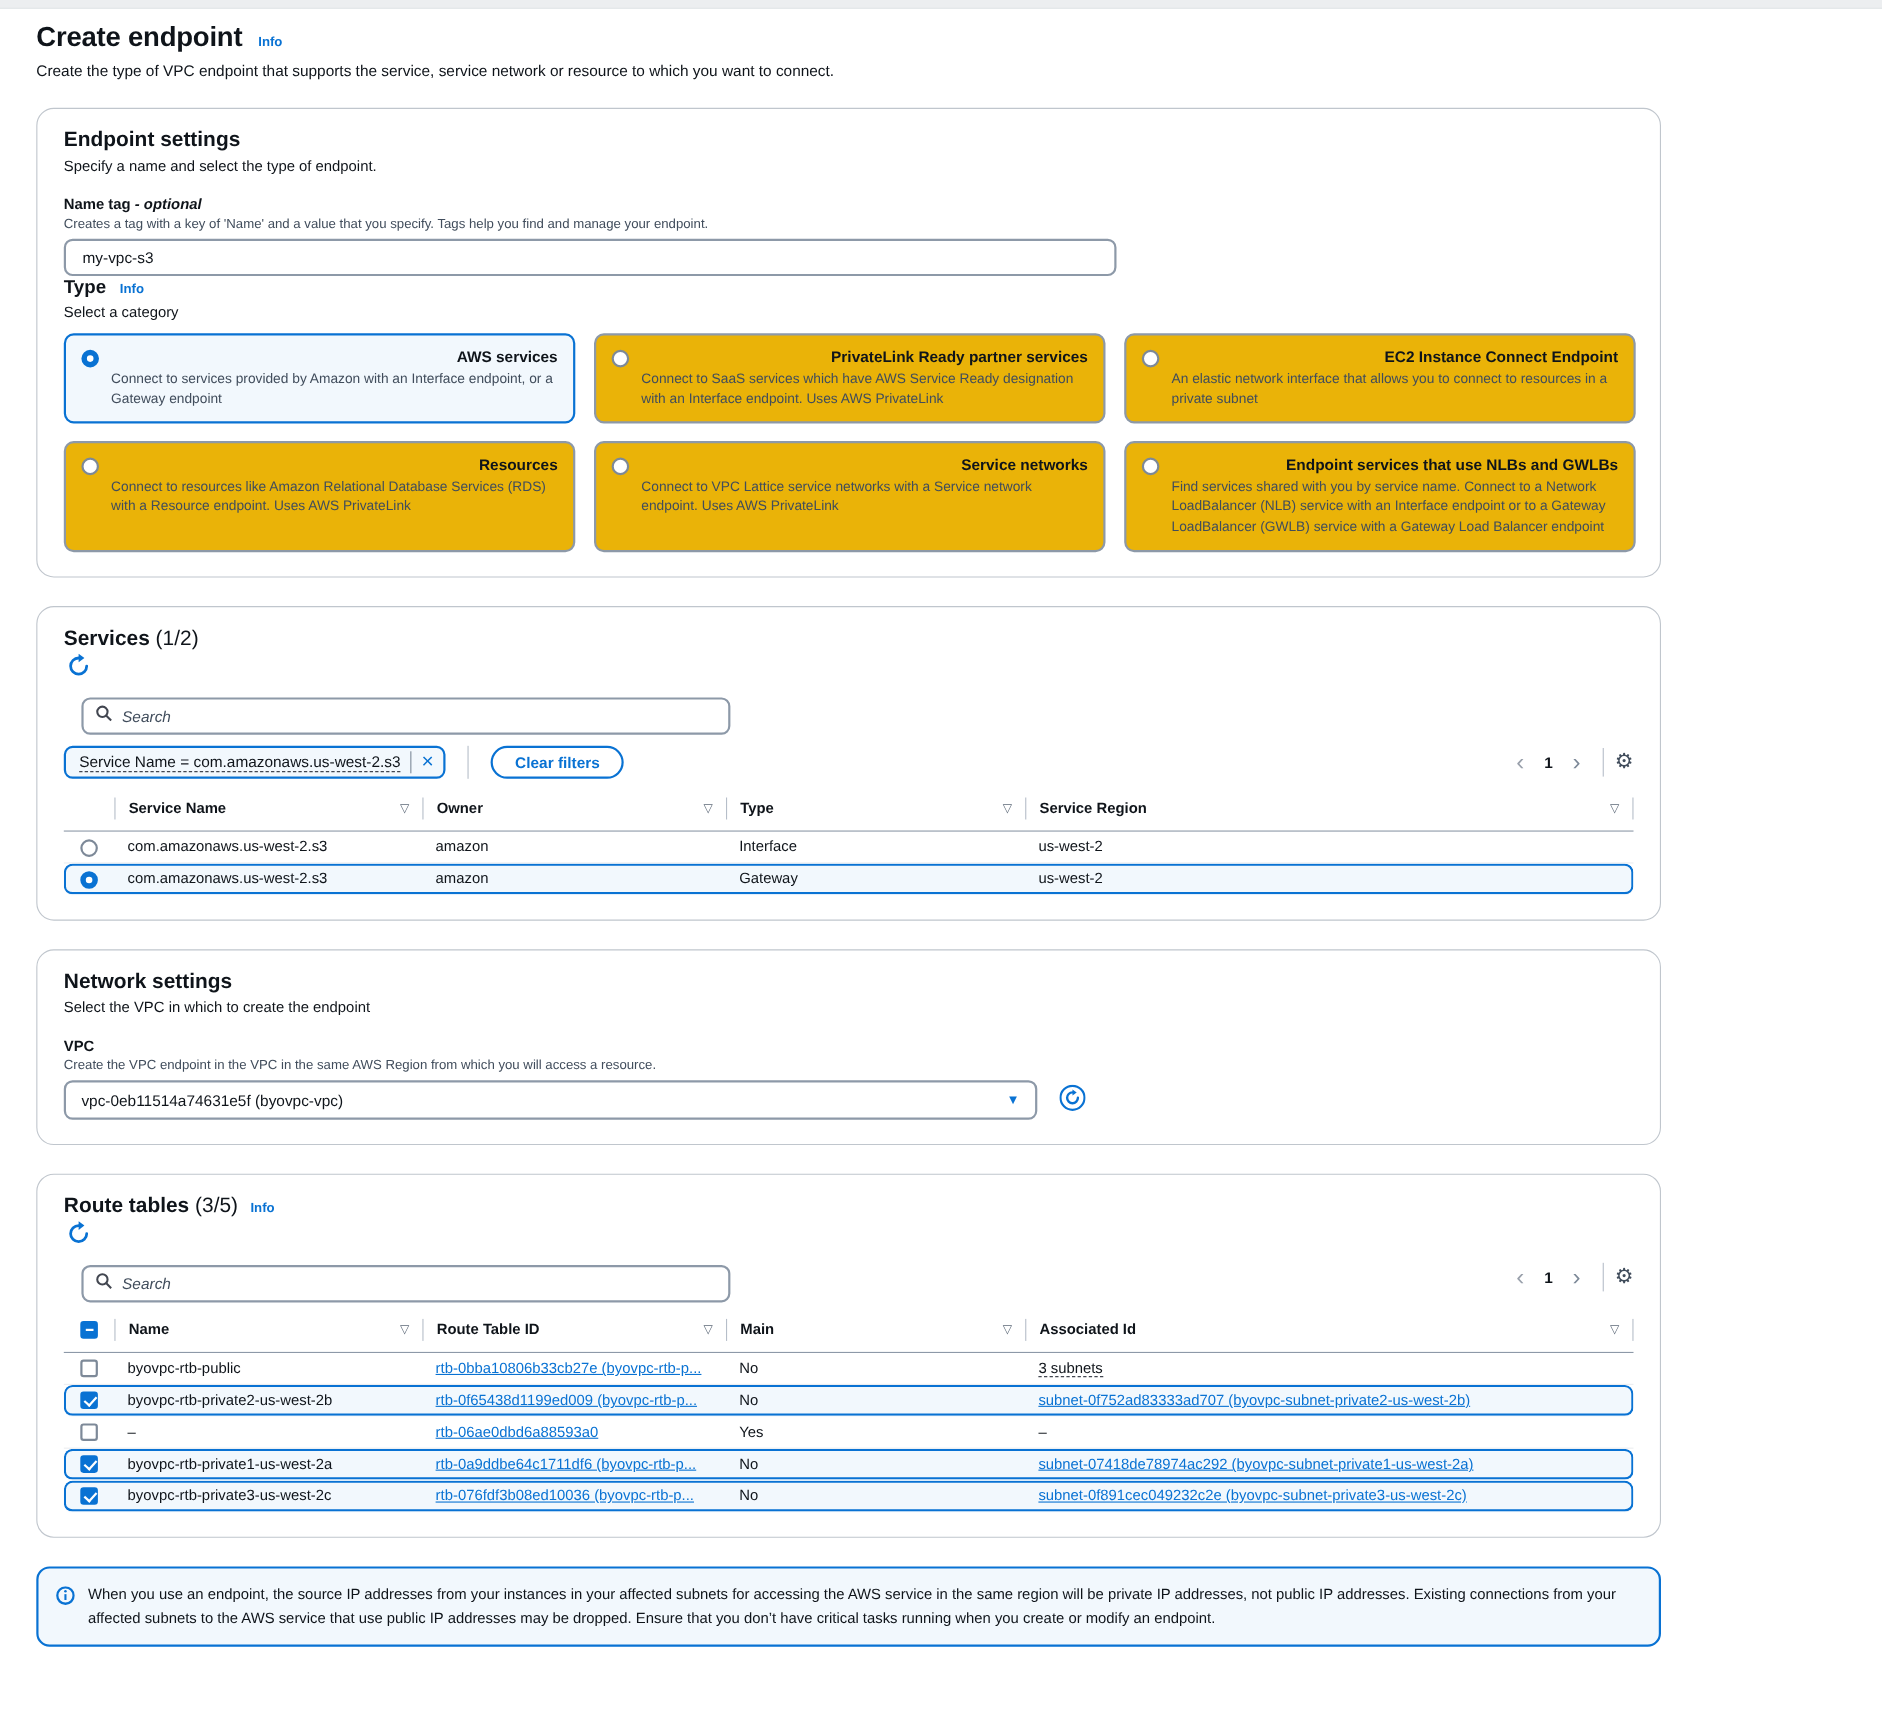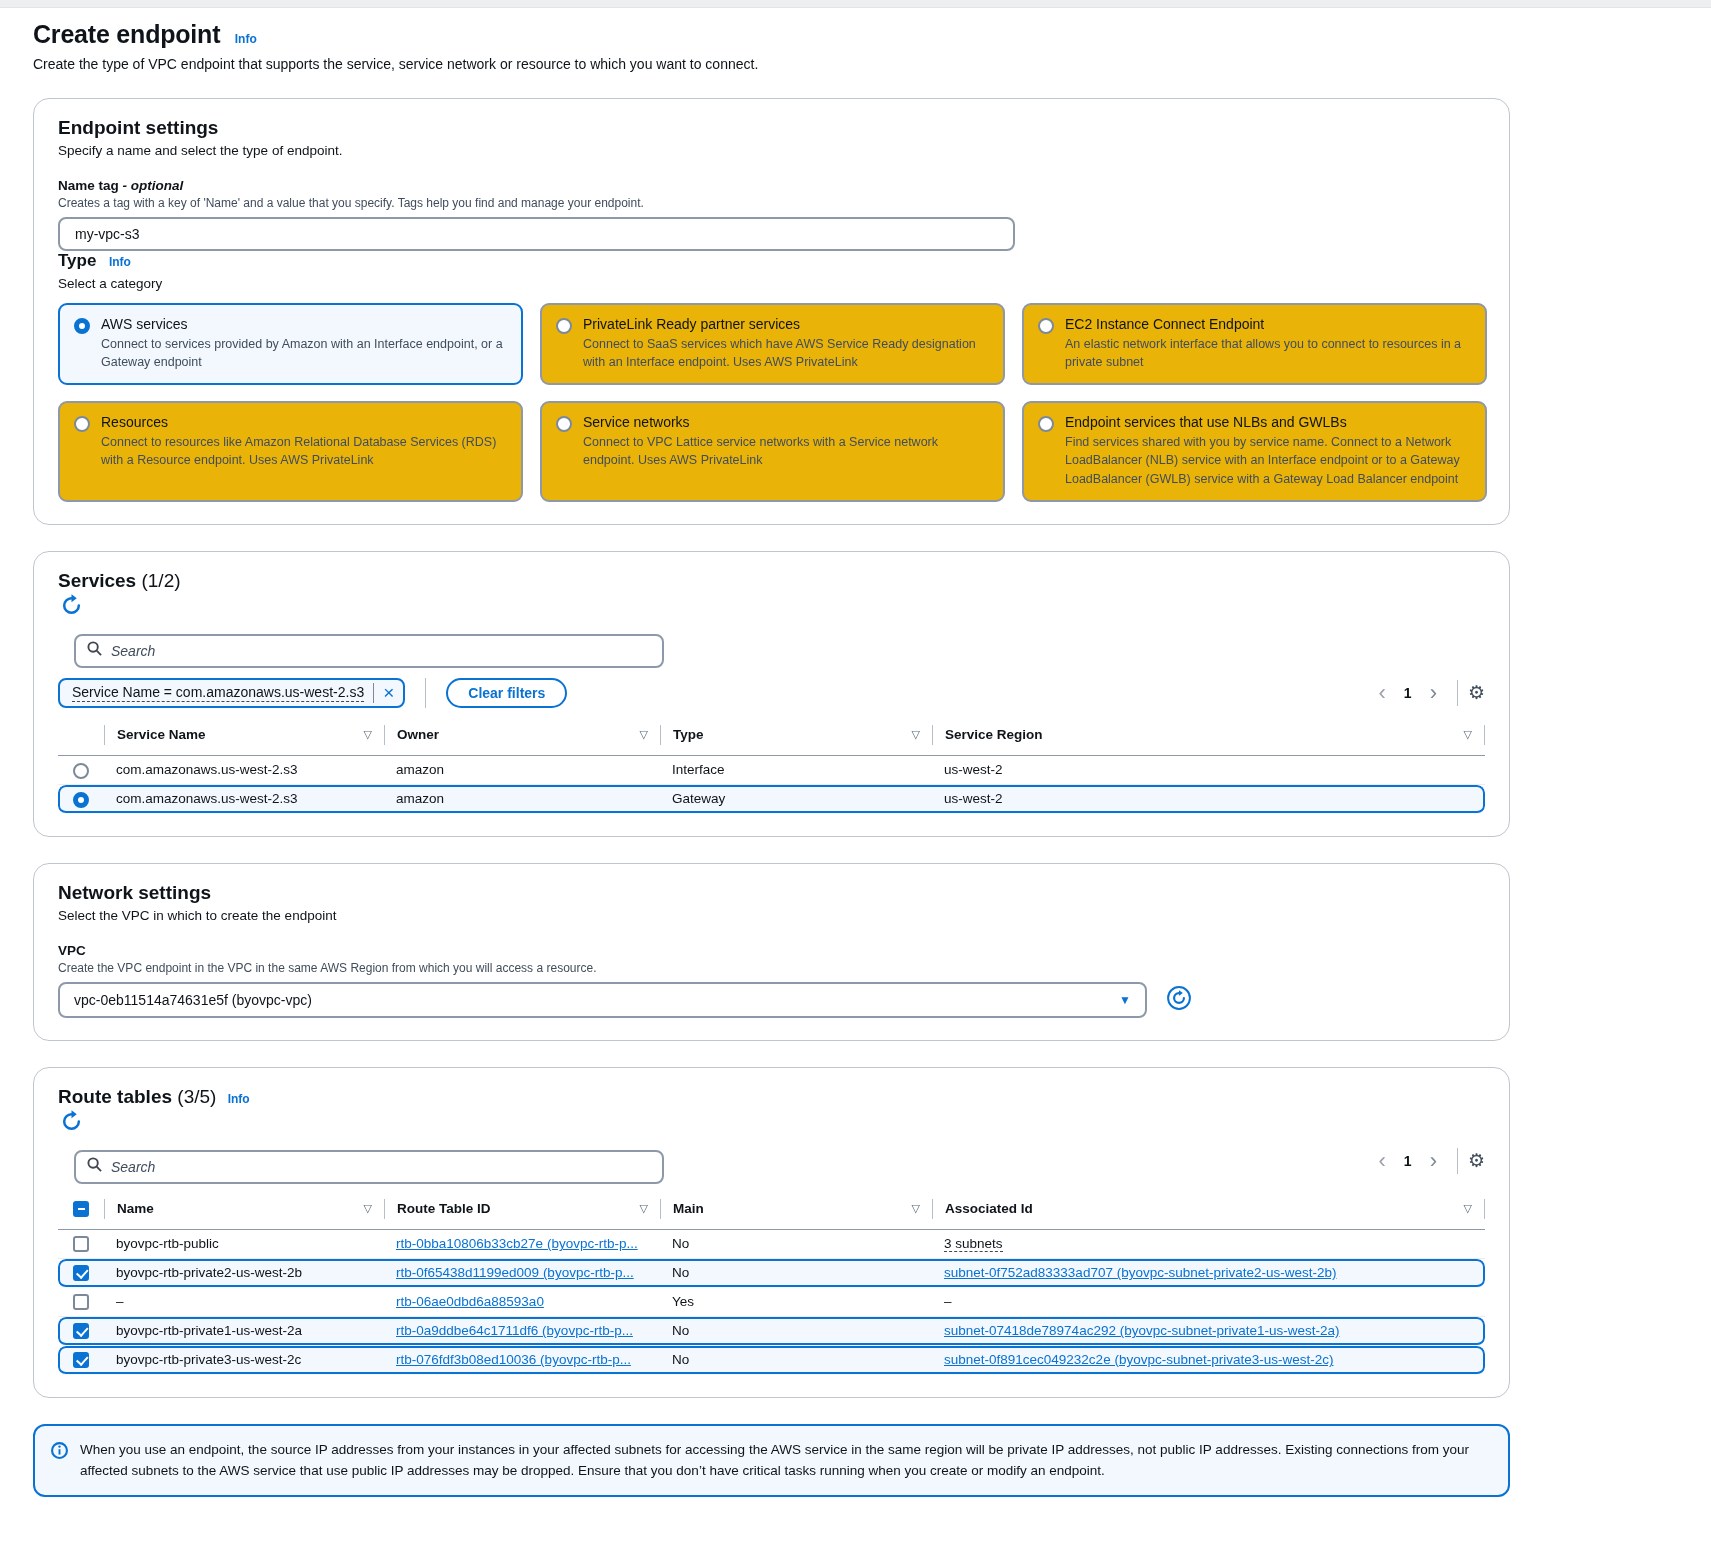--- a/index.html
+++ b/index.html
@@ -27,21 +27,21 @@
                 padding:0 15px; font-size:14px; margin-top:7px; color:#0f141a; outline:none;
                 font-family:inherit; }
 
   .subsection-title { font-size:17px; font-weight:700; margin-top:28px; display:inline; }
   .subsection-sub { font-size:13.5px; margin-top:5px; }
 
   .type-grid { margin-top:12px; display:grid; grid-template-columns:repeat(3,1fr); gap:16px 17px; width:1429px; }
   .tile { border:2px solid #8d99a8; border-radius:9px; padding:11px 14px 12px; display:flex; gap:11px;
           cursor:pointer; background:#eab308; align-items:flex-start; }
   .tile.selected { border-color:#0972d3; background:#f2f8fd; }
-  .tile-title { font-size:14px; font-weight:400; }
+  .tile-title { font-size:14px; font-weight:700;text-align:right; }
   .tile-desc { font-size:12.5px; color:#414d5c; margin-top:3px; line-height:1.45; }
 
   .radio { width:16px; height:16px; border-radius:50%; border:2px solid #7d8998; background:#fff;
            flex:none; margin-top:2px; cursor:pointer; }
   .radio.checked { border:5px solid #0972d3; }
 
   .checkbox { width:16px; height:16px; border:2px solid #7d8998; border-radius:3px; background:#fff;
               position:relative; flex:none; cursor:pointer; }
   .checkbox.checked, .checkbox.indeterminate { background:#0972d3; border-color:#0972d3; }
   .checkbox.checked::after { content:""; position:absolute; left:4px; top:0.5px; width:4.5px; height:8.5px;
@@ -82,21 +82,21 @@
   .tr { min-height:29px; border-bottom:1px solid #ebedf0; font-size:13.5px; }
   .tr:last-child { border-bottom:1px solid transparent; }
   .tr.selected { background:#f2f8fd; box-shadow:inset 0 0 0 2px #0972d3; border-radius:8px;
                  border-bottom-color:transparent; }
   .td { padding:2px 12px; }
   .td.ctrl { display:flex; justify-content:center; padding:0; }
   .link { color:#0972d3; text-decoration:underline; cursor:pointer; }
   .dash-link { color:#0f141a; border-bottom:1px dashed #424650; cursor:pointer; }
 
   .select-row { display:flex; align-items:center; gap:18px; margin-top:7px; }
-  .select { width:1089px; height:36px; border:2px solid #8d99a8; border-radius:8px; background:#fff;
+  .select { width:885px; height:36px; border:2px solid #8d99a8; border-radius:8px; background:#fff;
             display:flex; align-items:center; justify-content:space-between; padding:0 14px;
             font-size:14px; cursor:pointer; }
   .select .caret { color:#0972d3; font-size:12px; }
 
   .refresh-btn { background:none; border:none; cursor:pointer; padding:2px; }
 
   .alert { width:1477px; border:2px solid #0972d3; border-radius:12px; background:#f2f8fd;
            margin-top:26px; padding:13px 18px 13px 16px; display:flex; gap:12px; font-size:13.5px;
            line-height:1.6; }
   .alert-icon { flex:none; margin-top:3px; }

